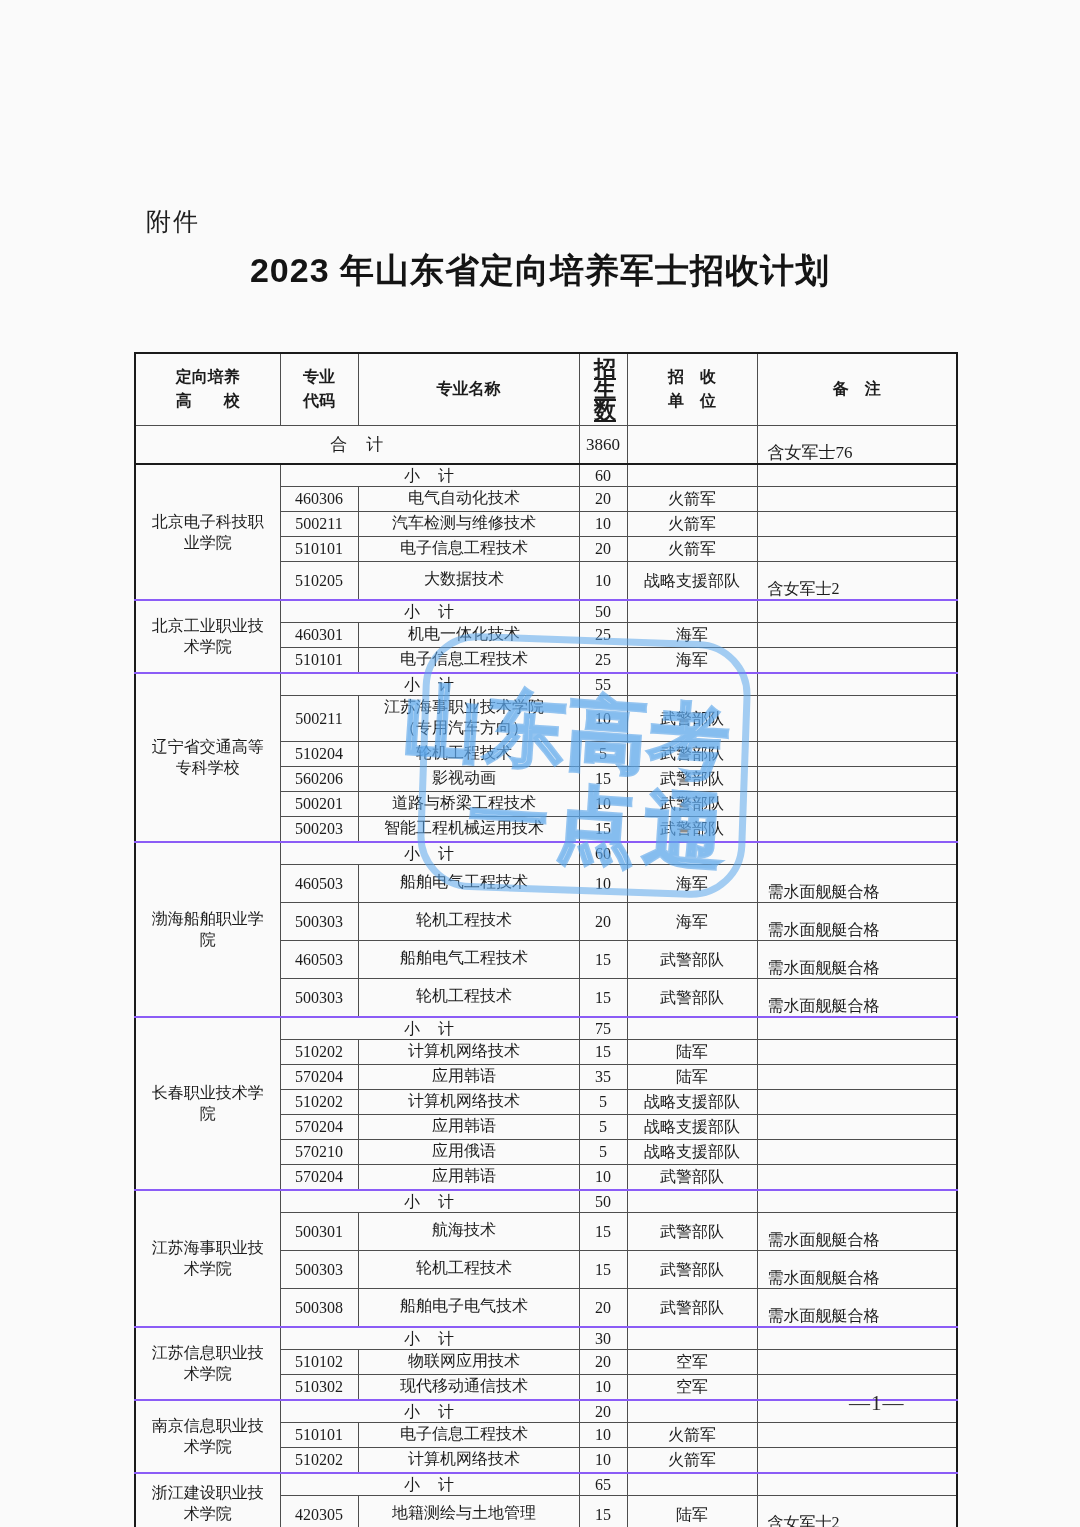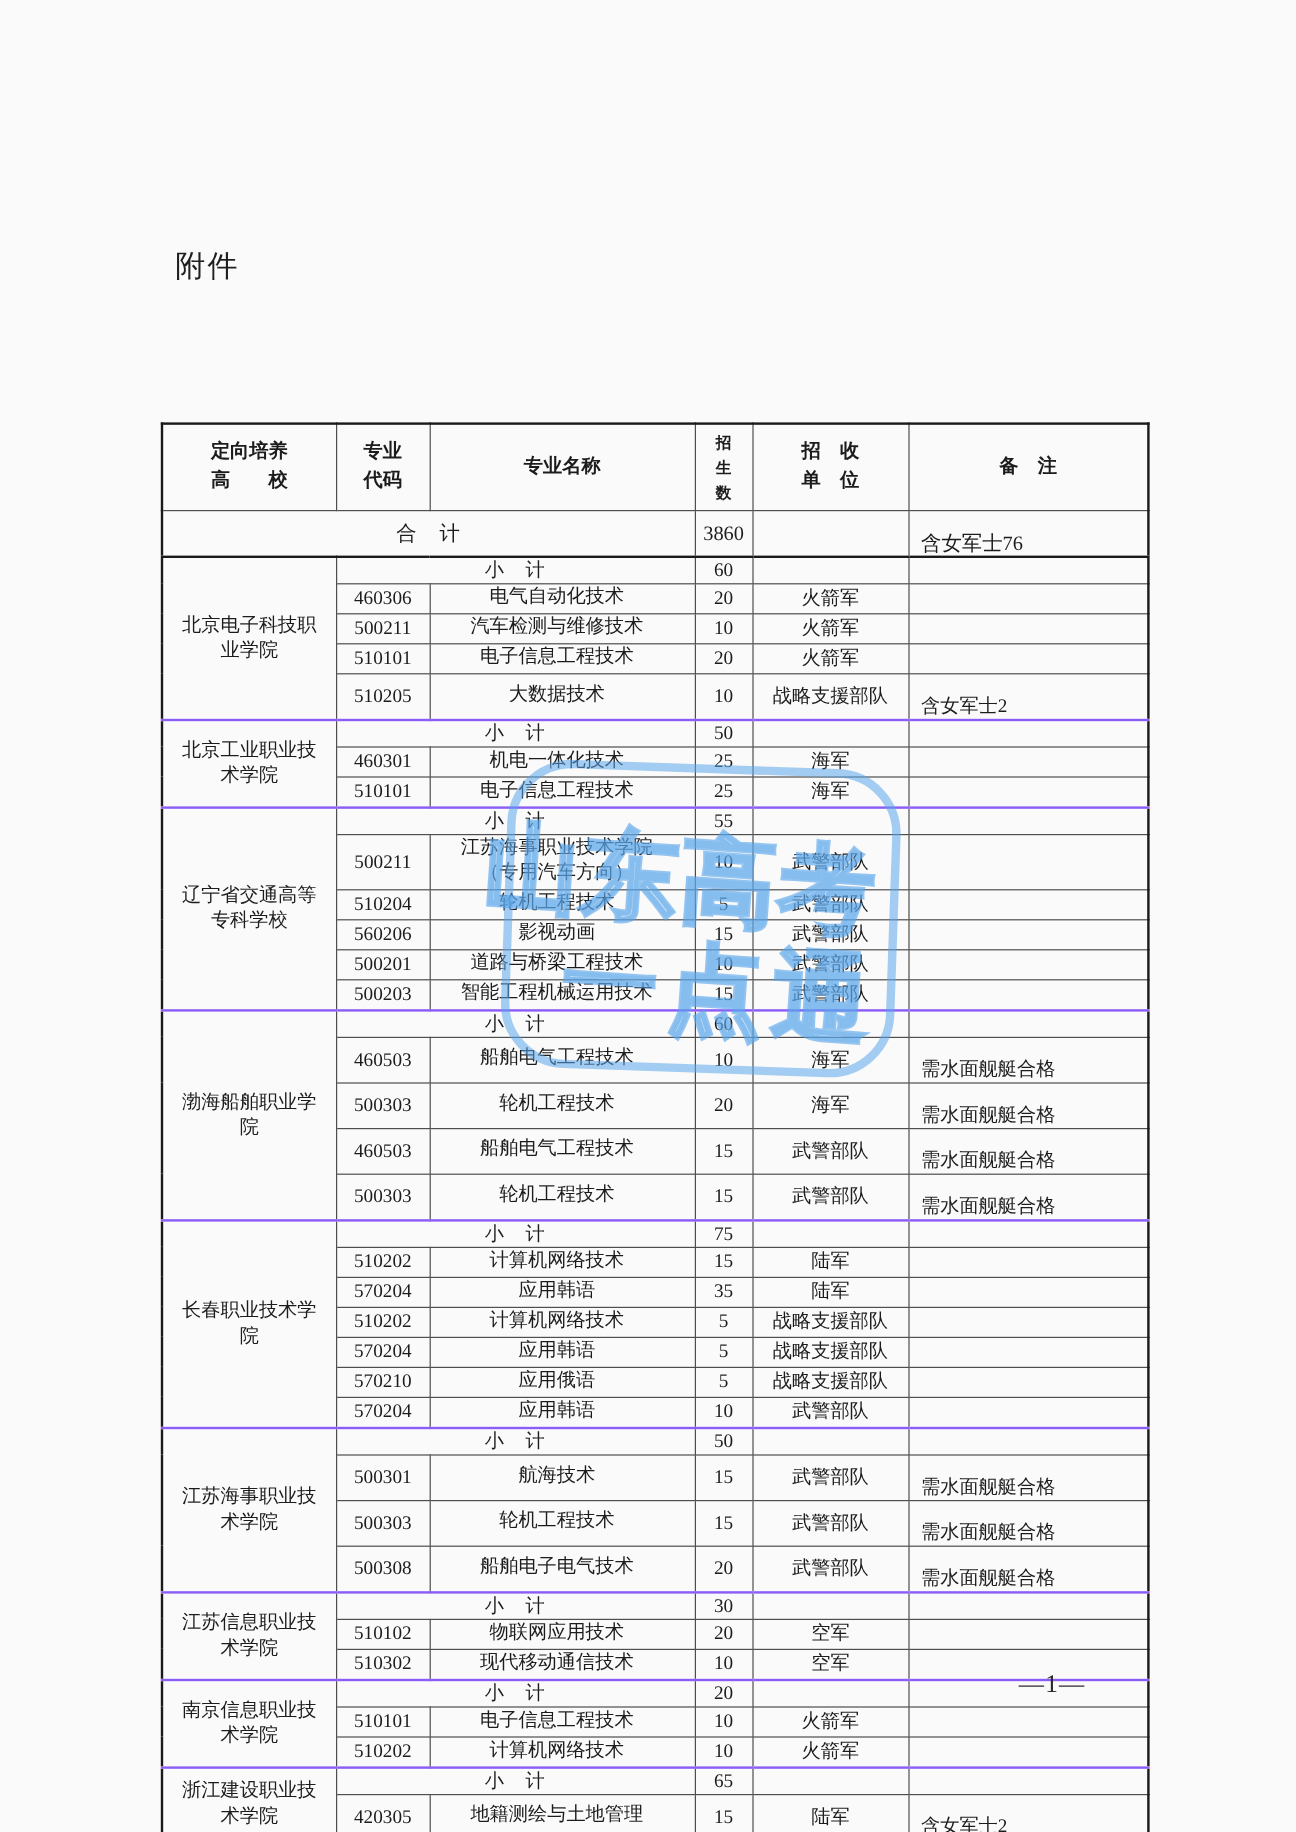--- a/index.html
+++ b/index.html
@@ -37,21 +37,21 @@
   .plan th, .plan td {
     border:1px solid #4e4e4e;
     font-size:16px; color:#1c1c1c;
     padding:0;
     vertical-align:middle;
     text-align:center;
     word-break:break-all;
   }
   .plan thead tr { height:72px; }
   .plan th { font-weight:600; line-height:24px; }
-  .v-head { width:18px; margin:0 auto; line-height:21px; font-size:13px; }
+  .v-head { width:18px; margin:0 auto; line-height:21px; font-size:22px;text-decoration:underline; }
 
   tr.total-row { height:34px; }
   tr.total-row td { font-size:17px; }
   .plan tbody td { height:22px; line-height:21px; }
 
   td.c-school {
     text-align:center; padding:0 10px;
     line-height:22px;
   }
   td.c-name  { text-align:center; padding:0 20px 3px 11px; }
@@ -86,20 +86,21 @@
   .wm-line1 { left:403px; top:680px; font-size:80px; letter-spacing:2px; transform:rotate(4deg); }
   .wm-line2 { left:468px; top:773px; font-size:80px; letter-spacing:8px; transform:rotate(4deg); }
 </style>
 </head>
 <body>
 
 <div class="page">
 
   <div class="attachment">附件</div>
 
+  <h1 class="title">2023 年山东省定向培养军士招收计划</h1>
 
   <table class="plan">
     <colgroup>
       <col style="width:145px">
       <col style="width:78px">
       <col style="width:221px">
       <col style="width:48px">
       <col style="width:130px">
       <col style="width:200px">
     </colgroup>

